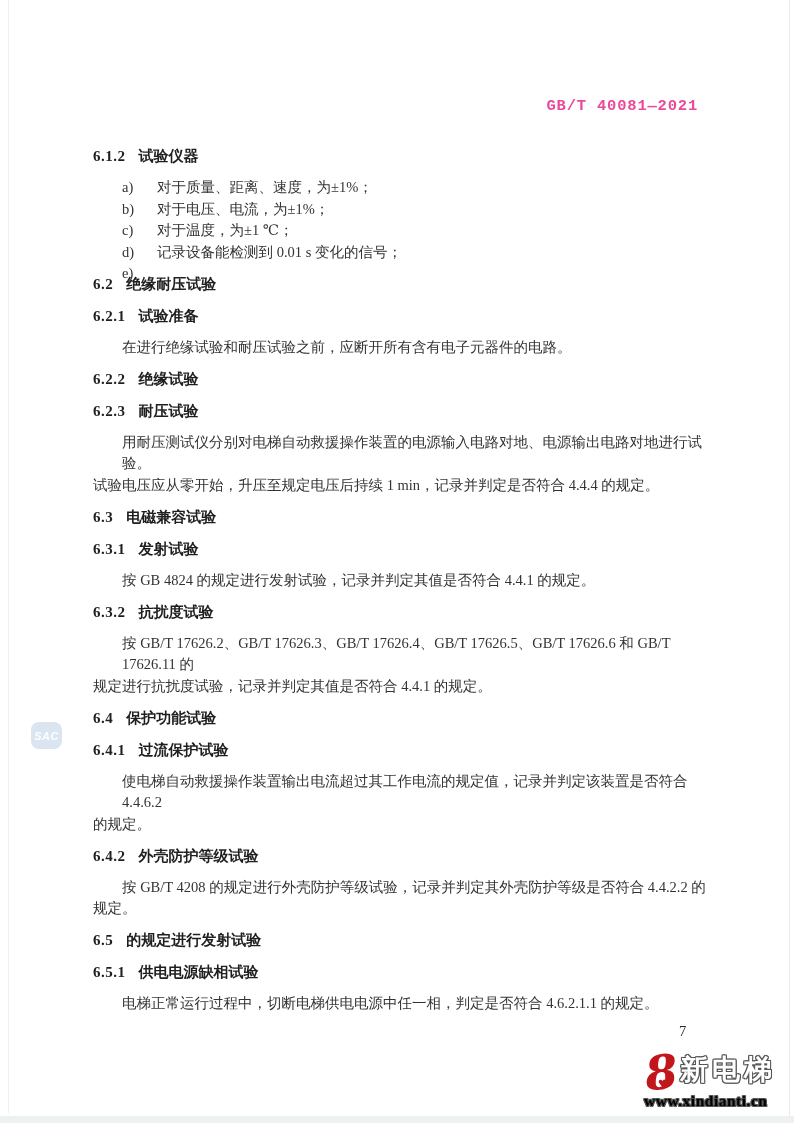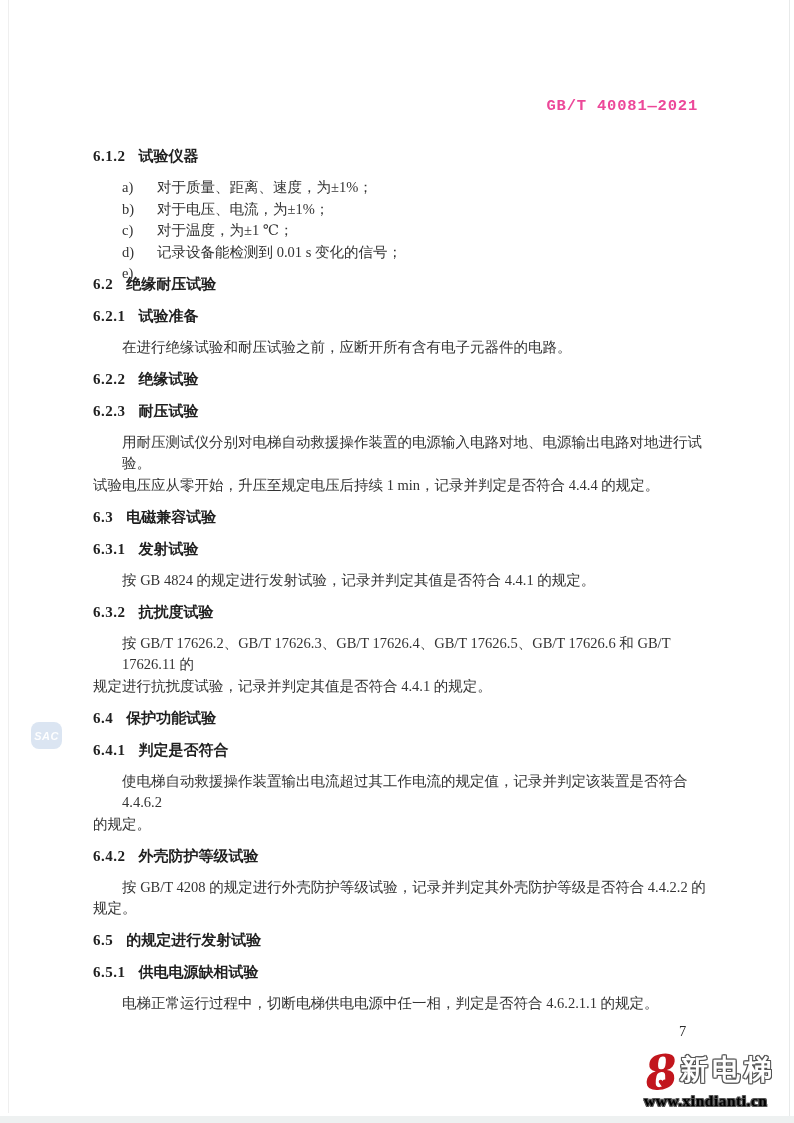--- a/index.html
+++ b/index.html
@@ -163,21 +163,21 @@
   <div class="group">
     <div class="line indent">按 GB/T 17626.2、GB/T 17626.3、GB/T 17626.4、GB/T 17626.5、GB/T 17626.6 和 GB/T 17626.11 的</div>
     <div class="line">规定进行抗扰度试验，记录并判定其值是否符合 4.4.1 的规定。</div>
   </div>
 
   <div class="group h2">
     <span class="num">6.4</span><span>保护功能试验</span>
   </div>
 
   <div class="group h3">
-    <span class="num">6.4.1</span><span>判定是否符合</span>
+    <span class="num">6.4.1</span><span>过流保护试验</span>
   </div>
 
   <div class="group">
     <div class="line indent">使电梯自动救援操作装置输出电流超过其工作电流的规定值，记录并判定该装置是否符合 4.4.6.2</div>
     <div class="line">的规定。</div>
   </div>
 
   <div class="group h3">
     <span class="num">6.4.2</span><span>外壳防护等级试验</span>
   </div>

